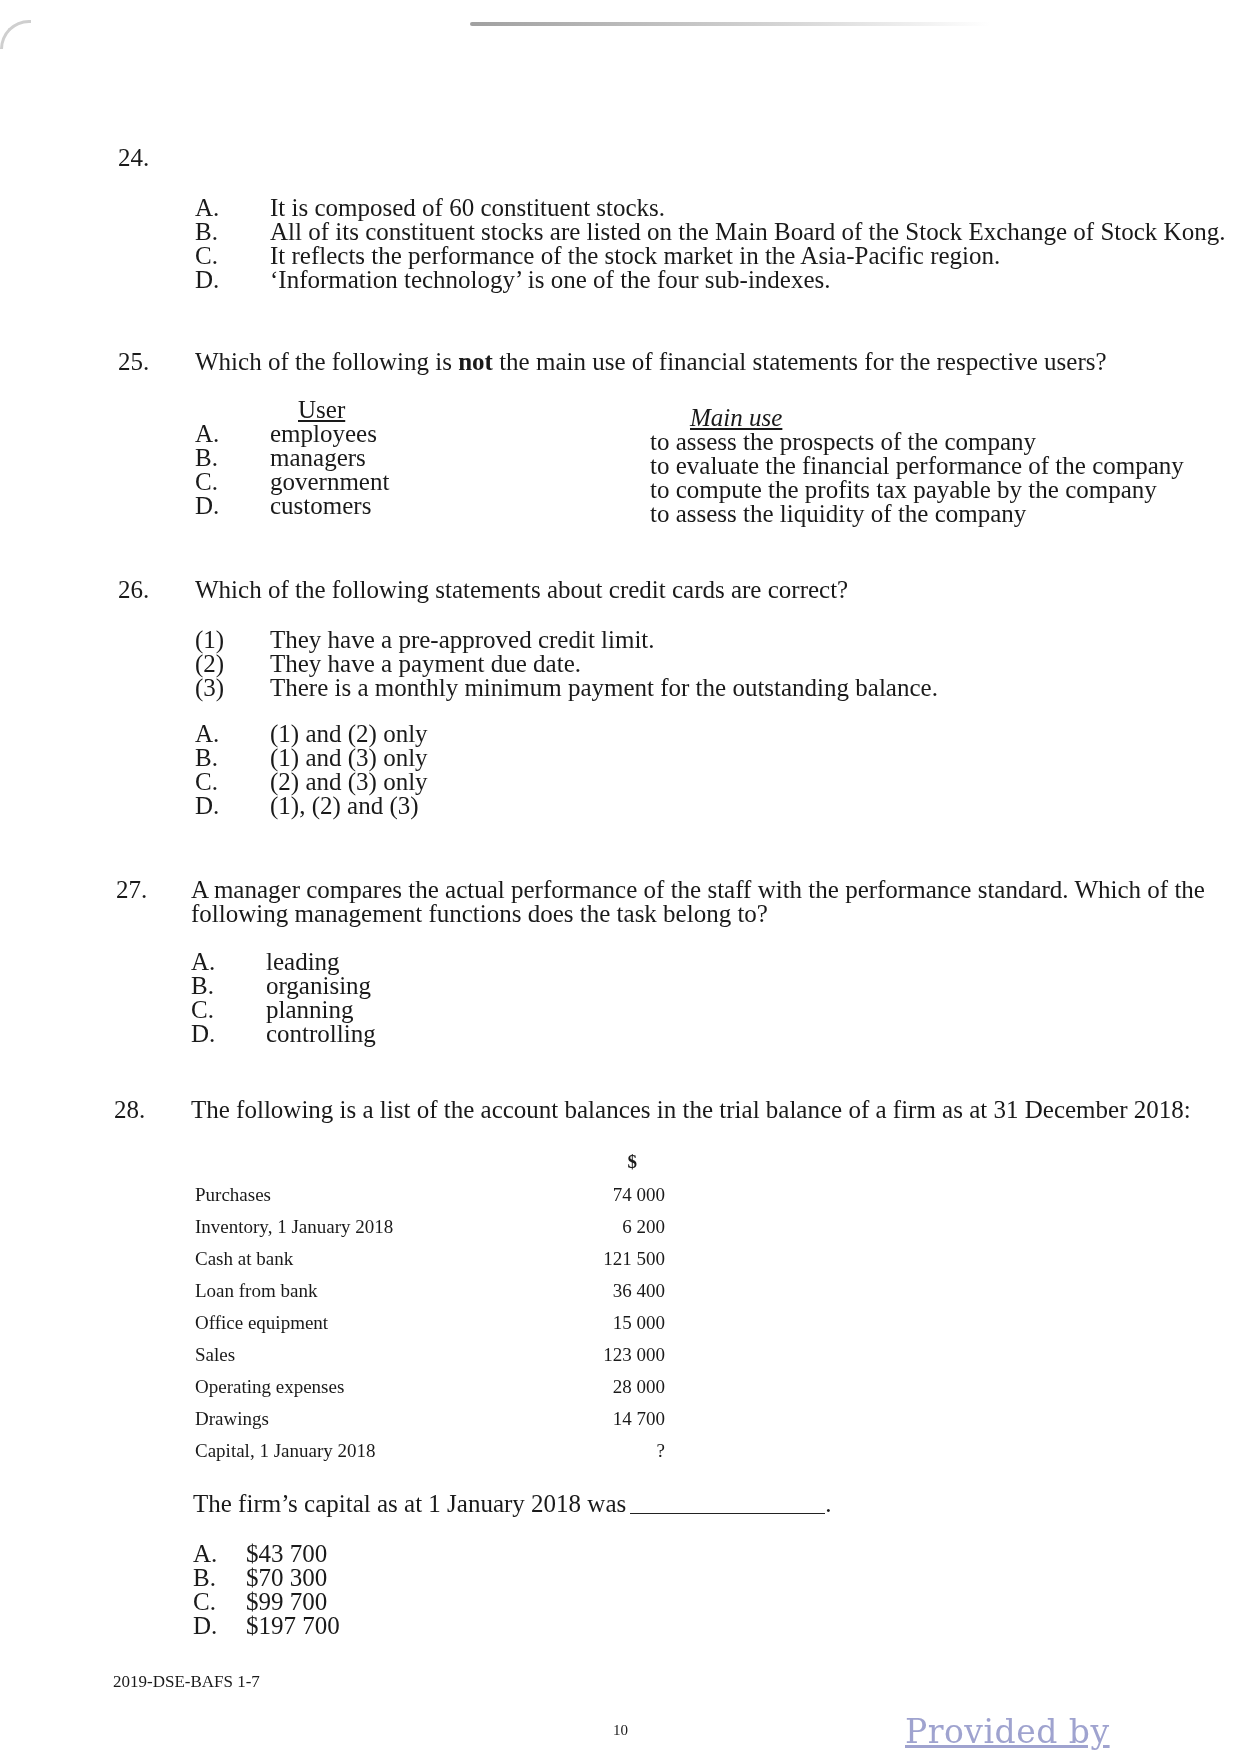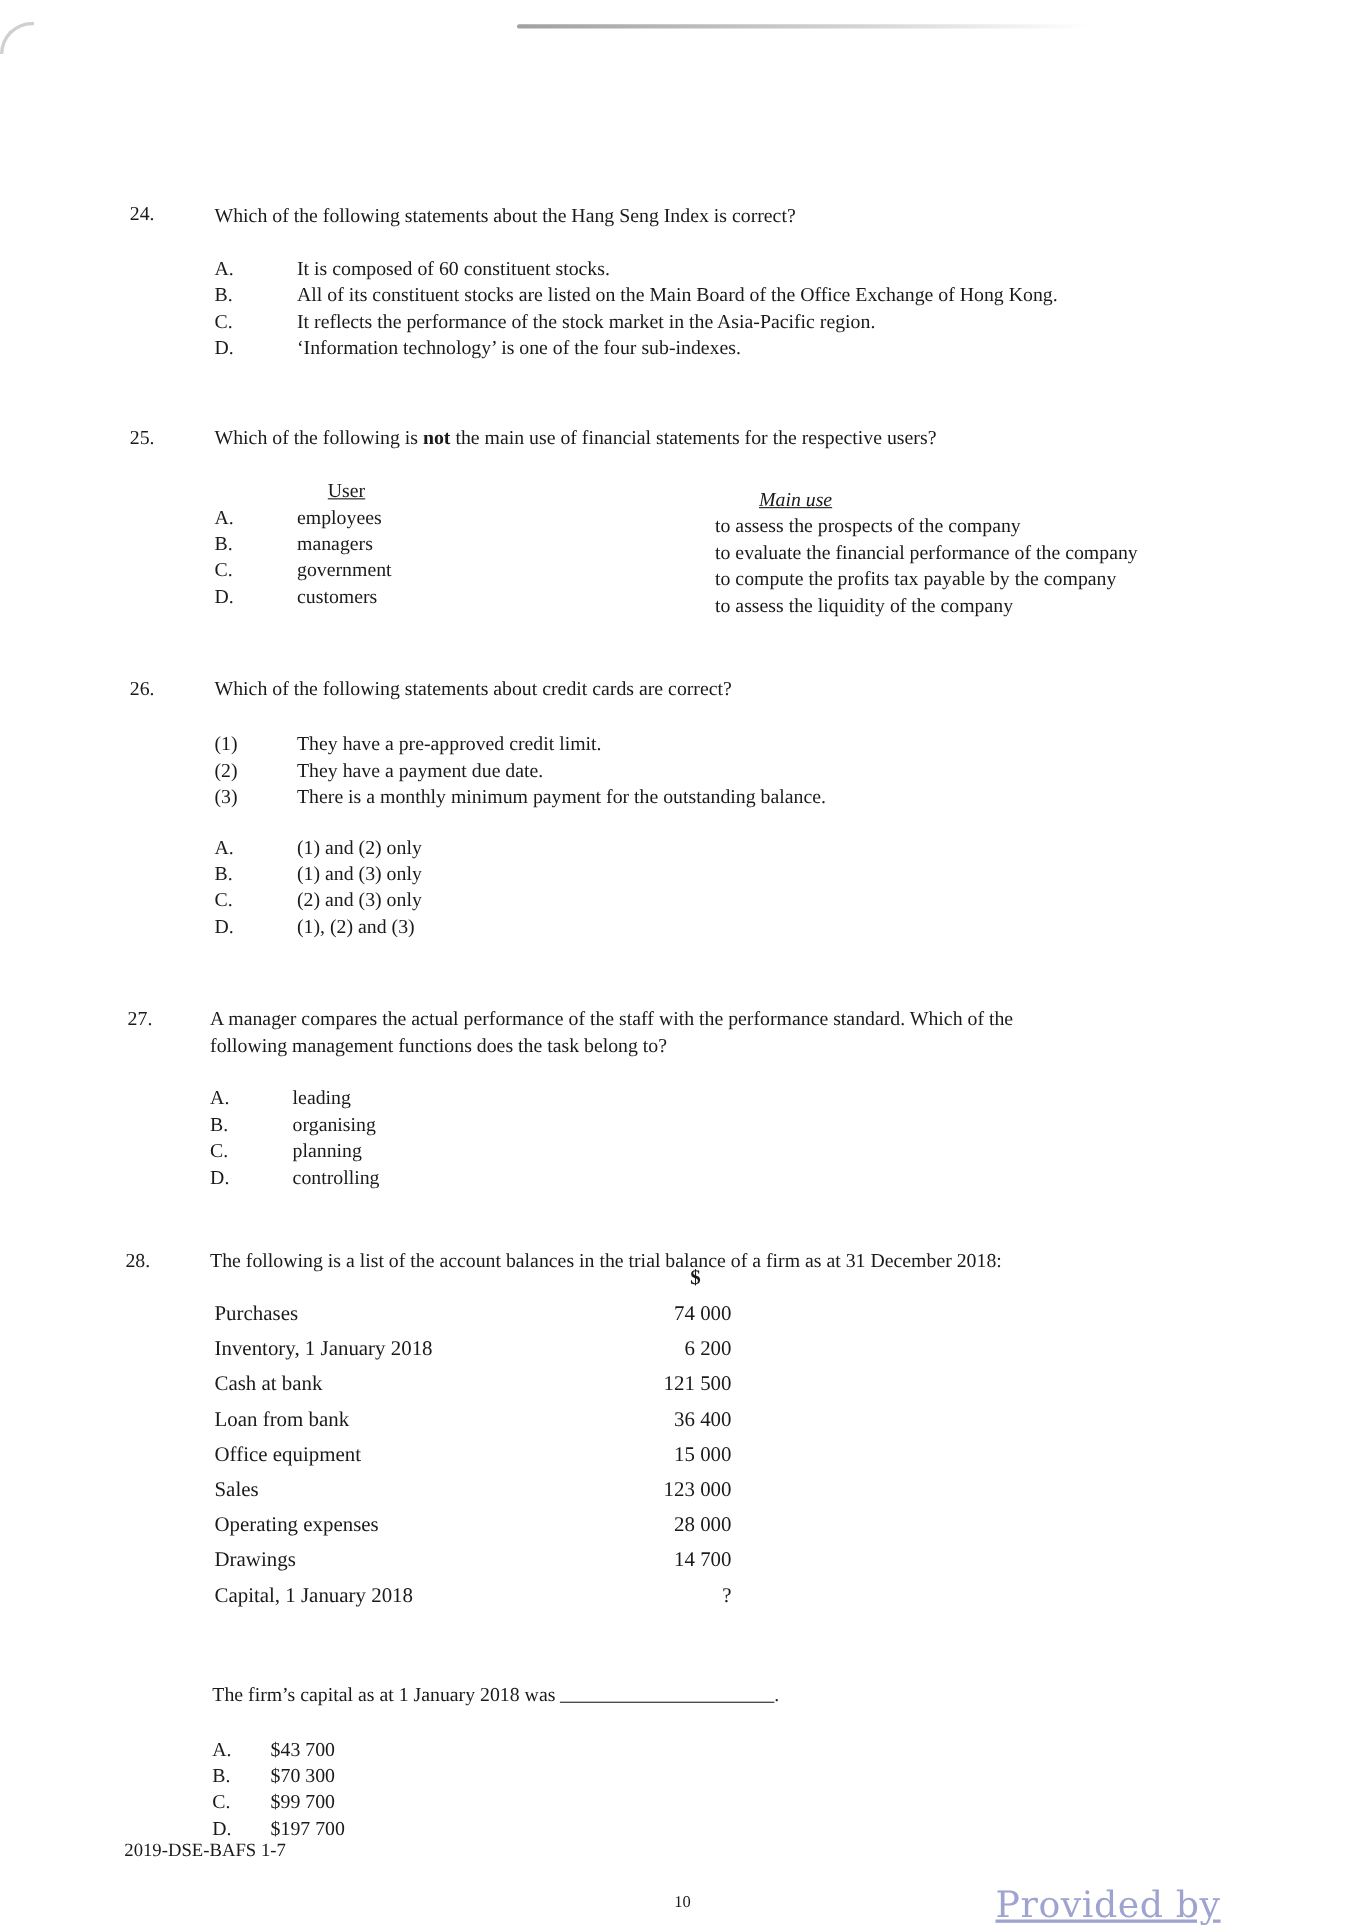--- a/index.html
+++ b/index.html
@@ -15,21 +15,21 @@
     .scan-edge-top {
       position: absolute; left: 470px; top: 22px; width: 520px; height: 4px;
       background: linear-gradient(90deg, rgba(120,120,120,0.7), rgba(170,170,170,0.5) 60%, rgba(255,255,255,0));
       border-radius: 2px;
     }
     .scan-edge-left {
       position: absolute; left: 0; top: 20px; width: 28px; height: 26px;
       border-top: 3px solid #cfcfcf; border-left: 3px solid #cfcfcf;
       border-top-left-radius: 30px;
     }
-    .q { position: absolute; font-size: 18px; line-height: 24px; margin-top: 36px; }
+    .q { position: absolute; font-size: 25px; line-height: 24px; }
     .qnum { position: absolute; left: 0; top: 0; }
     .qtext { position: absolute; left: 77px; top: 0; white-space: nowrap; }
     .opt { position: absolute; white-space: nowrap; }
     .opt .lbl { position: absolute; left: 0; top: 0; }
     .opt .txt { position: absolute; top: 0; }
     .u { text-decoration: underline; }
     .b { font-weight: bold; }
     .tb-row { position: absolute; left: 195px; width: 470px; font-size: 19px; line-height: 24px; }
     .tb-row .acc { position: absolute; left: 0; top: 0; white-space: nowrap; }
     .tb-row .amt { position: absolute; right: 0; top: 0; text-align: right; white-space: nowrap; }
@@ -43,28 +43,27 @@
     }
   </style>
 </head>
 <body>
 
 <div class="scan-edge-top"></div>
 <div class="scan-edge-left"></div>
 
 <div class="q" style="left:118px; top:146px; width:1000px; height:160px;">
   <span class="qnum">24.</span>
-  <span class="qtext" style="left:77px; top:2px;">Which of the following statements about the Hang Seng Index is correct?</span>
   <div class="opt" style="left:77px; top:50px;">
     <span class="lbl">A.</span>
     <span class="txt" style="left:75px;">It is composed of 60 constituent stocks.</span>
   </div>
   <div class="opt" style="left:77px; top:74px;">
     <span class="lbl">B.</span>
-    <span class="txt" style="left:75px;">All of its constituent stocks are listed on the Main Board of the Office Exchange of Hong Kong.</span>
+    <span class="txt" style="left:75px;">All of its constituent stocks are listed on the Main Board of the Stock Exchange of Stock Kong.</span>
   </div>
   <div class="opt" style="left:77px; top:98px;">
     <span class="lbl">C.</span>
     <span class="txt" style="left:75px;">It reflects the performance of the stock market in the Asia-Pacific region.</span>
   </div>
   <div class="opt" style="left:77px; top:122px;">
     <span class="lbl">D.</span>
     <span class="txt" style="left:75px;">‘Information technology’ is one of the four sub-indexes.</span>
   </div>
 </div>

